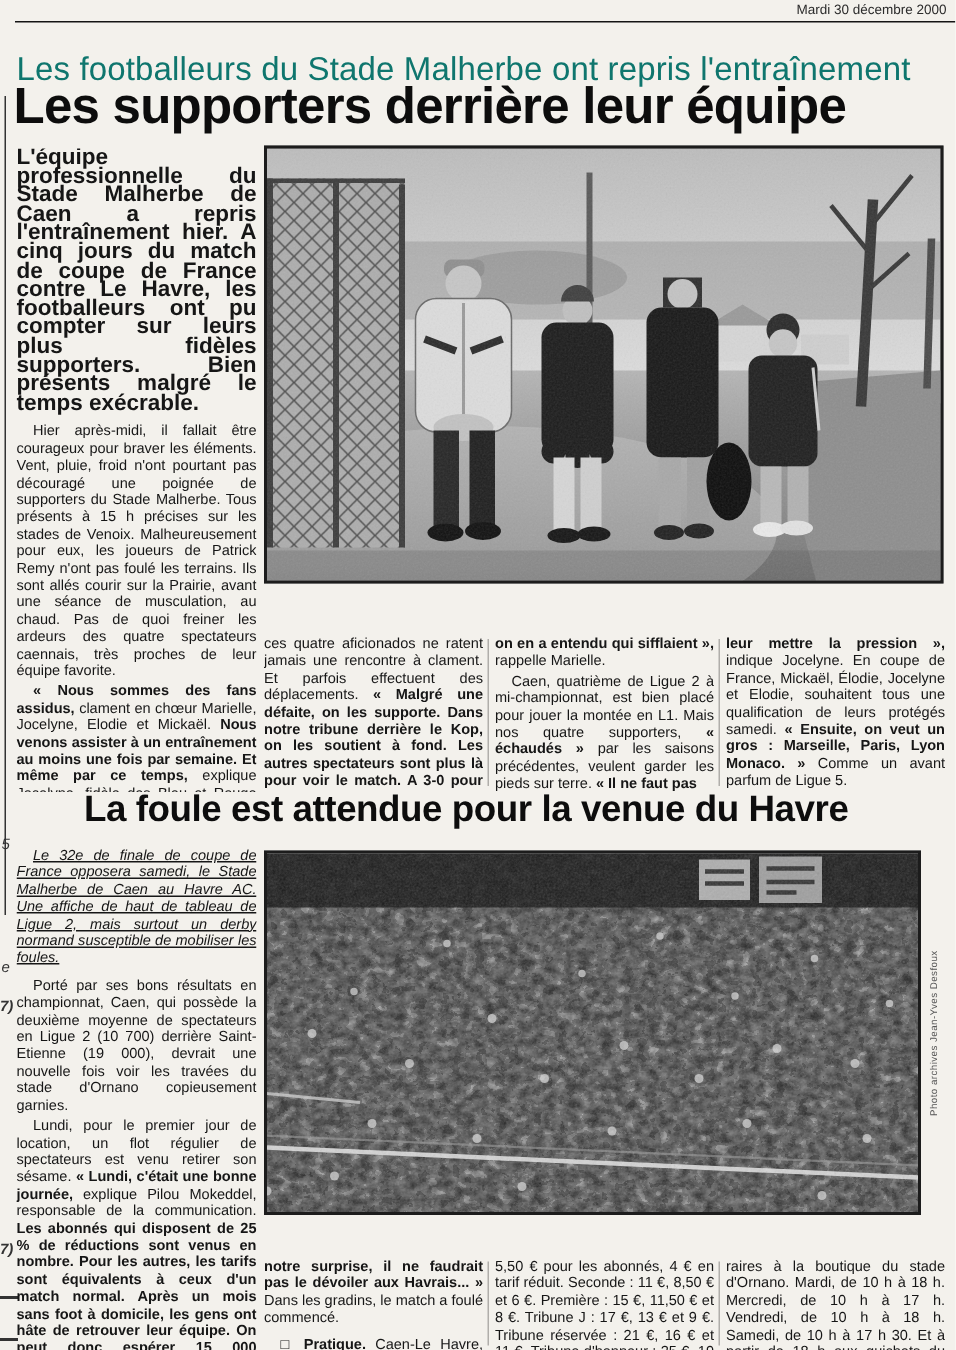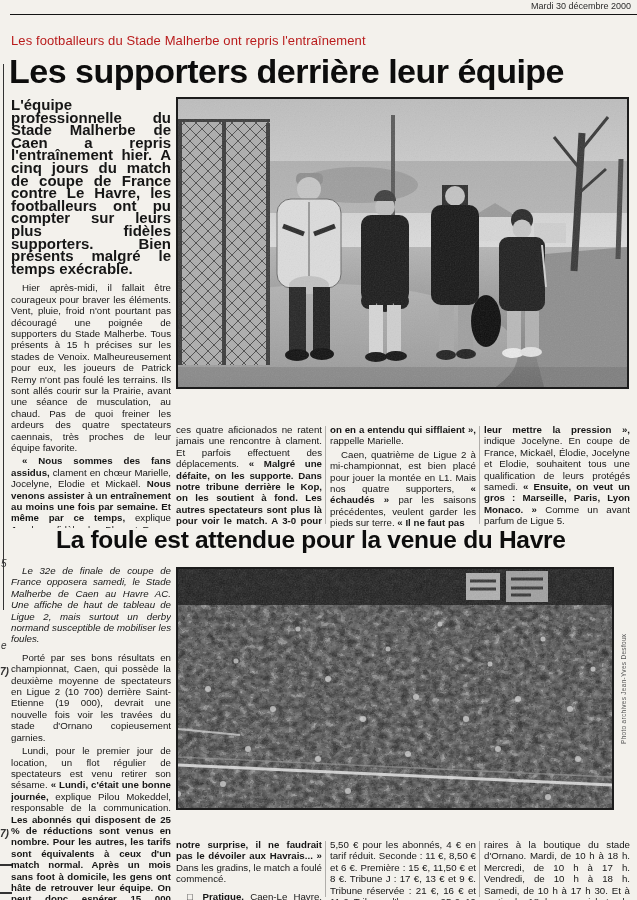--- a/index.html
+++ b/index.html
@@ -8,27 +8,27 @@
     background:#f3f1ec; color:#1a1a1a;
     font-family:"Liberation Sans", sans-serif;
     -webkit-font-smoothing:antialiased;
   }
   .abs{position:absolute;}
   .date{font-size:9px; color:#2b2b2b;}
   .toprule{border-top:1.5px solid #141414; height:0;}
   .vline{border-left:1.5px solid #333; width:0;}
   .dash{background:#333; height:2px; width:12px;}
   .frag{font-size:10px; font-style:italic; color:#333;}
-  .kicker{font-size:13px; letter-spacing:.1px; color:#b91c1c;}
+  .kicker{font-size:22px; letter-spacing:.1px; color:#0f766e;}
   .headline{font-size:34px; font-weight:bold; letter-spacing:-.5px; color:#0d0d0d; white-space:nowrap;}
   .sec2head{font-size:24.5px; font-weight:bold; letter-spacing:-.3px; color:#0d0d0d; white-space:nowrap;}
   .bodycol{font-size:9.7px; line-height:11.4px; text-align:justify; overflow:hidden; color:#161616;}
   .bodycol p{margin:0 0 2px 0;}
   .lede{font-weight:bold; font-size:15px; line-height:12.6px; margin:0 0 7px 0 !important; text-align:justify;}
-  .ital{font-style:italic;}
+  .ital{font-style:italic;text-decoration:underline;}
   .ind{text-indent:11px;}
   .b{font-weight:bold;}
   .photo{border:2px solid #1c1c1c; box-sizing:border-box; background:#888; overflow:hidden;}
   .caption{font-size:9.8px; line-height:12px; font-style:italic; color:#222; text-align:left; overflow:hidden;}
   .vrule{border-left:1px solid #b0aeaa; width:0;}
   .credit{
     width:14px; display:flex; align-items:center; justify-content:center;
     writing-mode:vertical-rl; transform:rotate(180deg);
     font-size:6.5px; color:#555; letter-spacing:.3px; white-space:nowrap; overflow:hidden;
   }

